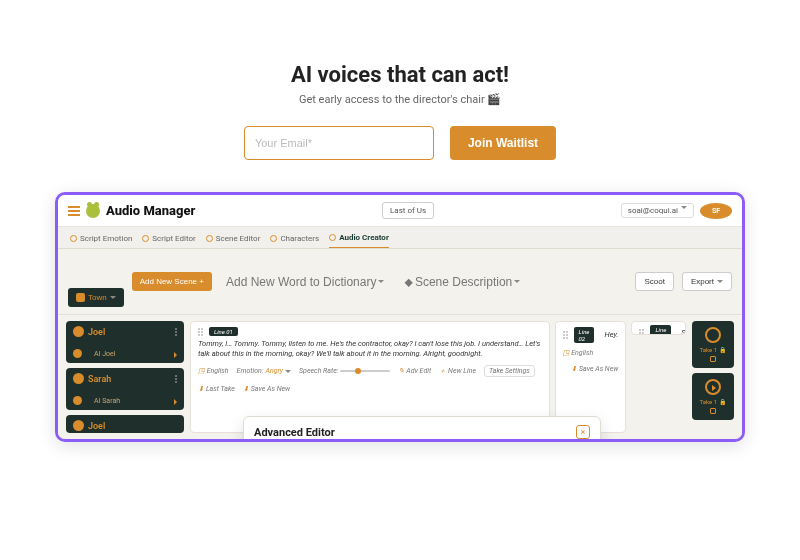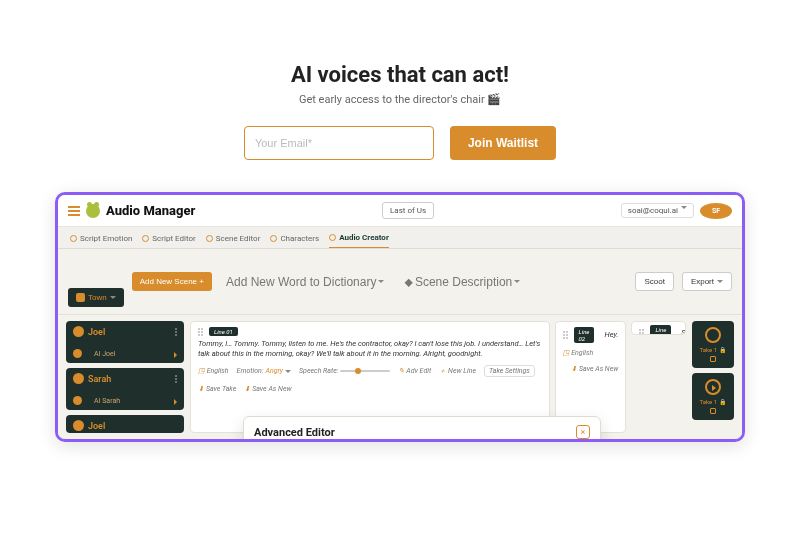--- a/index.html
+++ b/index.html
@@ -231,21 +231,21 @@
               <span class="o">✎</span>
               <span>Adv Edit</span>
             </span>
           <span class="ctl">
               <span class="o">＋</span>
               <span>New Line</span>
             </span>
           <span class="ctl pill">Take Settings</span>
           <span class="ctl">
               <span class="o">⬇</span>
-              <span>Save Take</span>
+              <span>Last Take</span>
             </span>
           <span class="ctl">
               <span class="o">⬇</span>
               <span>Save As New</span>
             </span>
         </div>
       </div>
 
       <div class="line-card">
         <div class="line-head">

